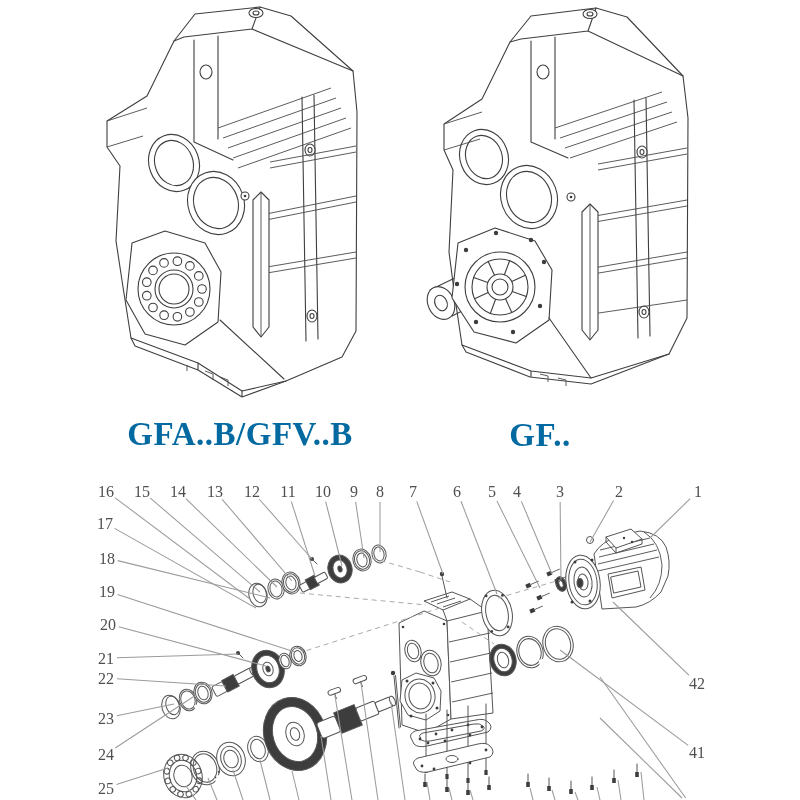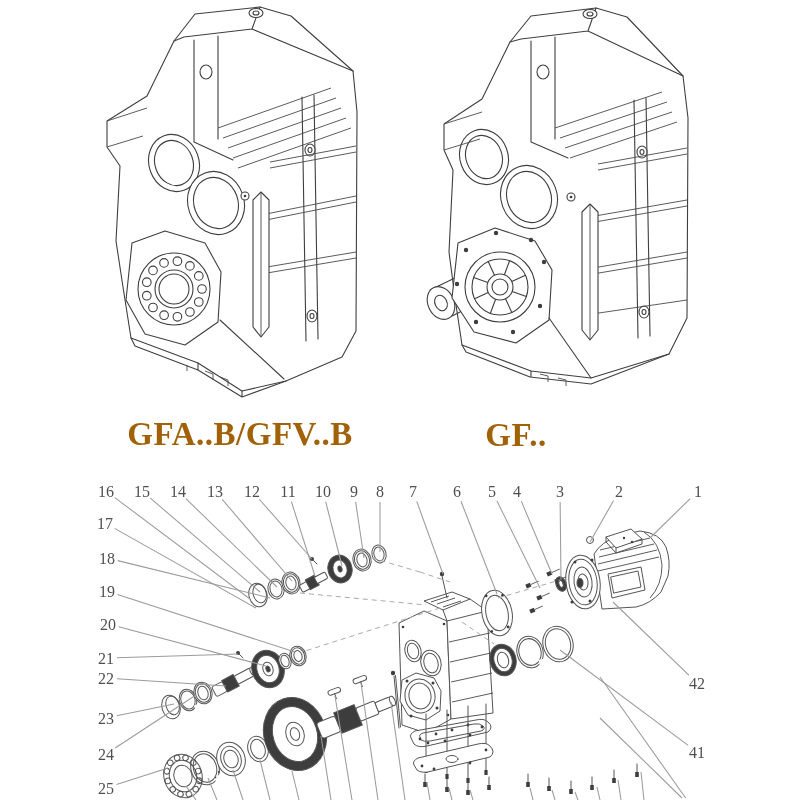--- a/index.html
+++ b/index.html
@@ -1,20 +1,20 @@
 <!DOCTYPE html>
 <html><head>
 <meta charset="utf-8">
 <style>
   html,body{margin:0;padding:0;background:#fff;}
   body{width:800px;height:800px;position:relative;overflow:hidden;
        font-family:"Liberation Serif",serif;}
   .drawing{position:absolute;}
   .caption{position:absolute;font-family:"Liberation Serif",serif;font-weight:bold;
-           color:#a16207;text-align:center;font-size:33px;letter-spacing:.5px;
+           color:#0369a1;text-align:center;font-size:33px;letter-spacing:.5px;
            white-space:nowrap;}
   svg{display:block;}
   .ln{stroke:#3f3f3f;stroke-width:1.1;fill:none;stroke-linejoin:round;stroke-linecap:round;}
   .lnw{stroke:#3f3f3f;stroke-width:1.1;fill:#ffffff;stroke-linejoin:round;}
   .thin{stroke:#4a4a4a;stroke-width:.9;fill:none;}
   .ep{stroke:#555;stroke-width:1;fill:none;stroke-linejoin:round;stroke-linecap:round;}
   .epw{stroke:#555;stroke-width:1;fill:#ffffff;stroke-linejoin:round;}
   .epd{stroke:#555;stroke-width:1;fill:#3d3d3d;stroke-linejoin:round;}
   .dot{fill:#3d3d3d;stroke:none;}
 </style>
@@ -135,21 +135,21 @@
       <circle class="lnw" cx="100" cy="287" r="13"></circle>
         <circle class="ln" cx="100" cy="287" r="8"></circle>
     </g>
     <path class="ln" d="M149,318 L191,378 M62,345 L66,352 L130,377 L191,384 L269,354 M131,371 L131,377"></path>
     <path class="thin" d="M140,374 l8,2 l0,6 M158,378 l8,2 l0,6"></path>
     <path class="thin" d="M44,124 L82,112 M44,150 L80,139"></path>
   </g>
 </svg>
 
 <div class="caption" style="left:90px;top:416px;width:300px;">GFA..B/GFV..B</div>
-<div class="caption" style="left:416px;top:417px;width:200px;">GF..</div>
+<div class="caption" style="left:440px;top:417px;width:200px;">GF..</div>
 
 <svg id="exploded" class="drawing" style="left:0;top:480px" width="800" height="320" viewBox="0 0 800 320">
   <defs>
     <g id="boltv">
         <line class="ep" x1="0" y1="0" x2="0" y2="9"></line>
         <rect class="dot" x="-1.8" y="8" width="3.6" height="5"></rect>
       </g>
     <g id="stud">
         <rect class="dot" x="-6.5" y="-2" width="5" height="4"></rect>
         <line class="ep" x1="-1" y1="0" x2="7" y2="0"></line>

